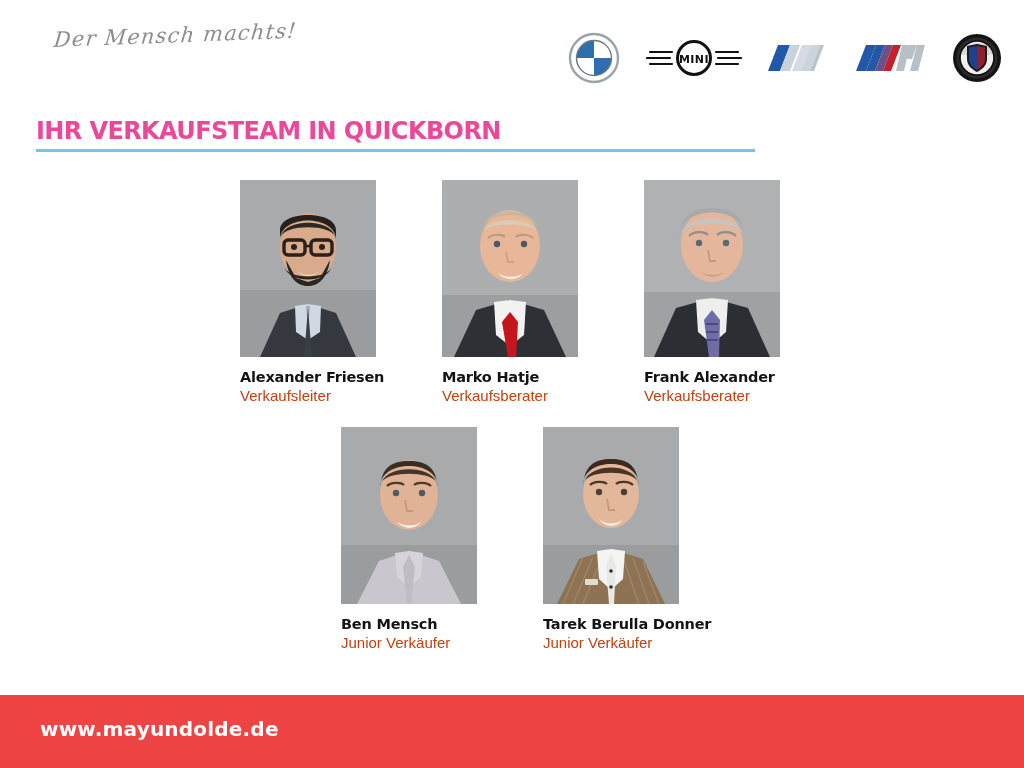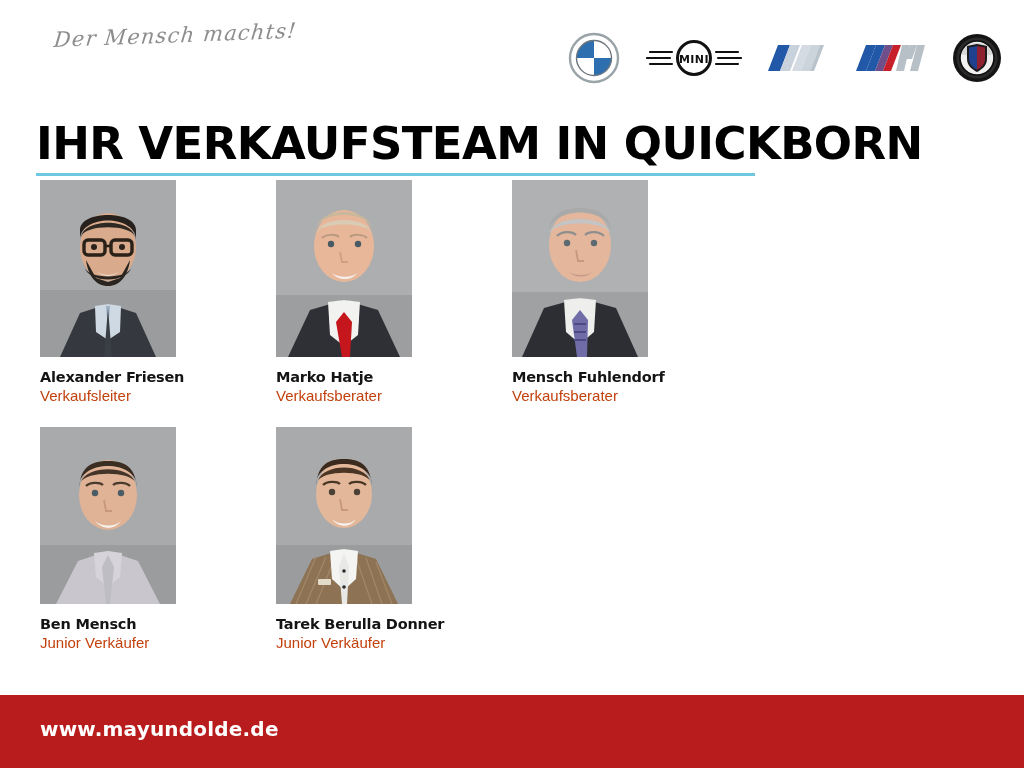--- a/index.html
+++ b/index.html
@@ -72,44 +72,45 @@
   
   #headline-block {
     position: absolute;
     left: 36px;
     top: 118px;
     width: 760px;
   }
   #page-title {
     font-family: "DejaVu Sans", sans-serif;
     font-weight: bold;
-    font-size: 45px;
+    font-size: 24px;
     letter-spacing: -0.6px;
-    color: #000000;
+    color: #ec4899;
     white-space: nowrap;
     line-height: 1.15;
   }
   #title-underline {
     margin-top: 3px;
     width: 719px;
     height: 3px;
     background: #6ec8e0;
   }
 
   
   #team-grid {
     position: absolute;
     left: 40px;
     top: 180px;
     width: 940px;
   }
   .team-row {
     display: flex;
-    gap: 100px;
+    gap: 66px;
     margin-bottom: 21px;
+    justify-content: center;
   }
   .team-member {
     width: 136px;
   }
   .portrait {
     width: 136px;
     height: 177px;
     background: #a8a9ab;
     position: relative;
     overflow: hidden;
@@ -135,21 +136,21 @@
     line-height: 1.25;
   }
 
   
   #footer-bar {
     position: absolute;
     left: 0;
     top: 695px;
     width: 1024px;
     height: 73px;
-    background: #b91c1c;
+    background: #ef4444;
   }
   #footer-url {
     position: absolute;
     left: 40px;
     top: 22px;
     font-family: "DejaVu Sans", sans-serif;
     font-weight: bold;
     font-size: 20px;
     color: #ffffff;
     letter-spacing: 0.2px;
@@ -306,21 +307,21 @@
           <path d="M35 58 C35 24 101 24 101 58 C99 36 88 28 68 28 C48 28 37 36 35 58 Z" fill="#a9a9a9"></path>
           <path d="M37 54 C42 34 94 34 99 54 C94 40 42 40 37 54 Z" fill="#c4c4c4"></path>
           <ellipse cx="55" cy="63" rx="3.2" ry="3.2" fill="#5b6a72"></ellipse>
           <ellipse cx="82" cy="63" rx="3.2" ry="3.2" fill="#5b6a72"></ellipse>
           <path d="M45 56 C50 51 60 51 64 55" stroke="#8e8e8e" stroke-width="2.2" fill="none"></path>
           <path d="M73 55 C77 51 87 51 92 56" stroke="#8e8e8e" stroke-width="2.2" fill="none"></path>
           <path d="M57 92 C63 96 75 96 80 92 C75 98 63 98 57 92 Z" fill="#c79a86"></path>
           <path d="M64 70 L66 81 L72 81" stroke="#c9977c" stroke-width="1.8" fill="none"></path>
         </svg>
       </div>
-      <div class="member-name">Mensch Fuhlendorf</div>
+      <div class="member-name">Frank Alexander</div>
       <div class="member-role">Verkaufsberater</div>
     </div>
 
   </div>
 
   <div class="team-row">
 
     <div class="team-member">
       <div class="portrait">
         <svg width="136" height="177" viewBox="0 0 136 177">

